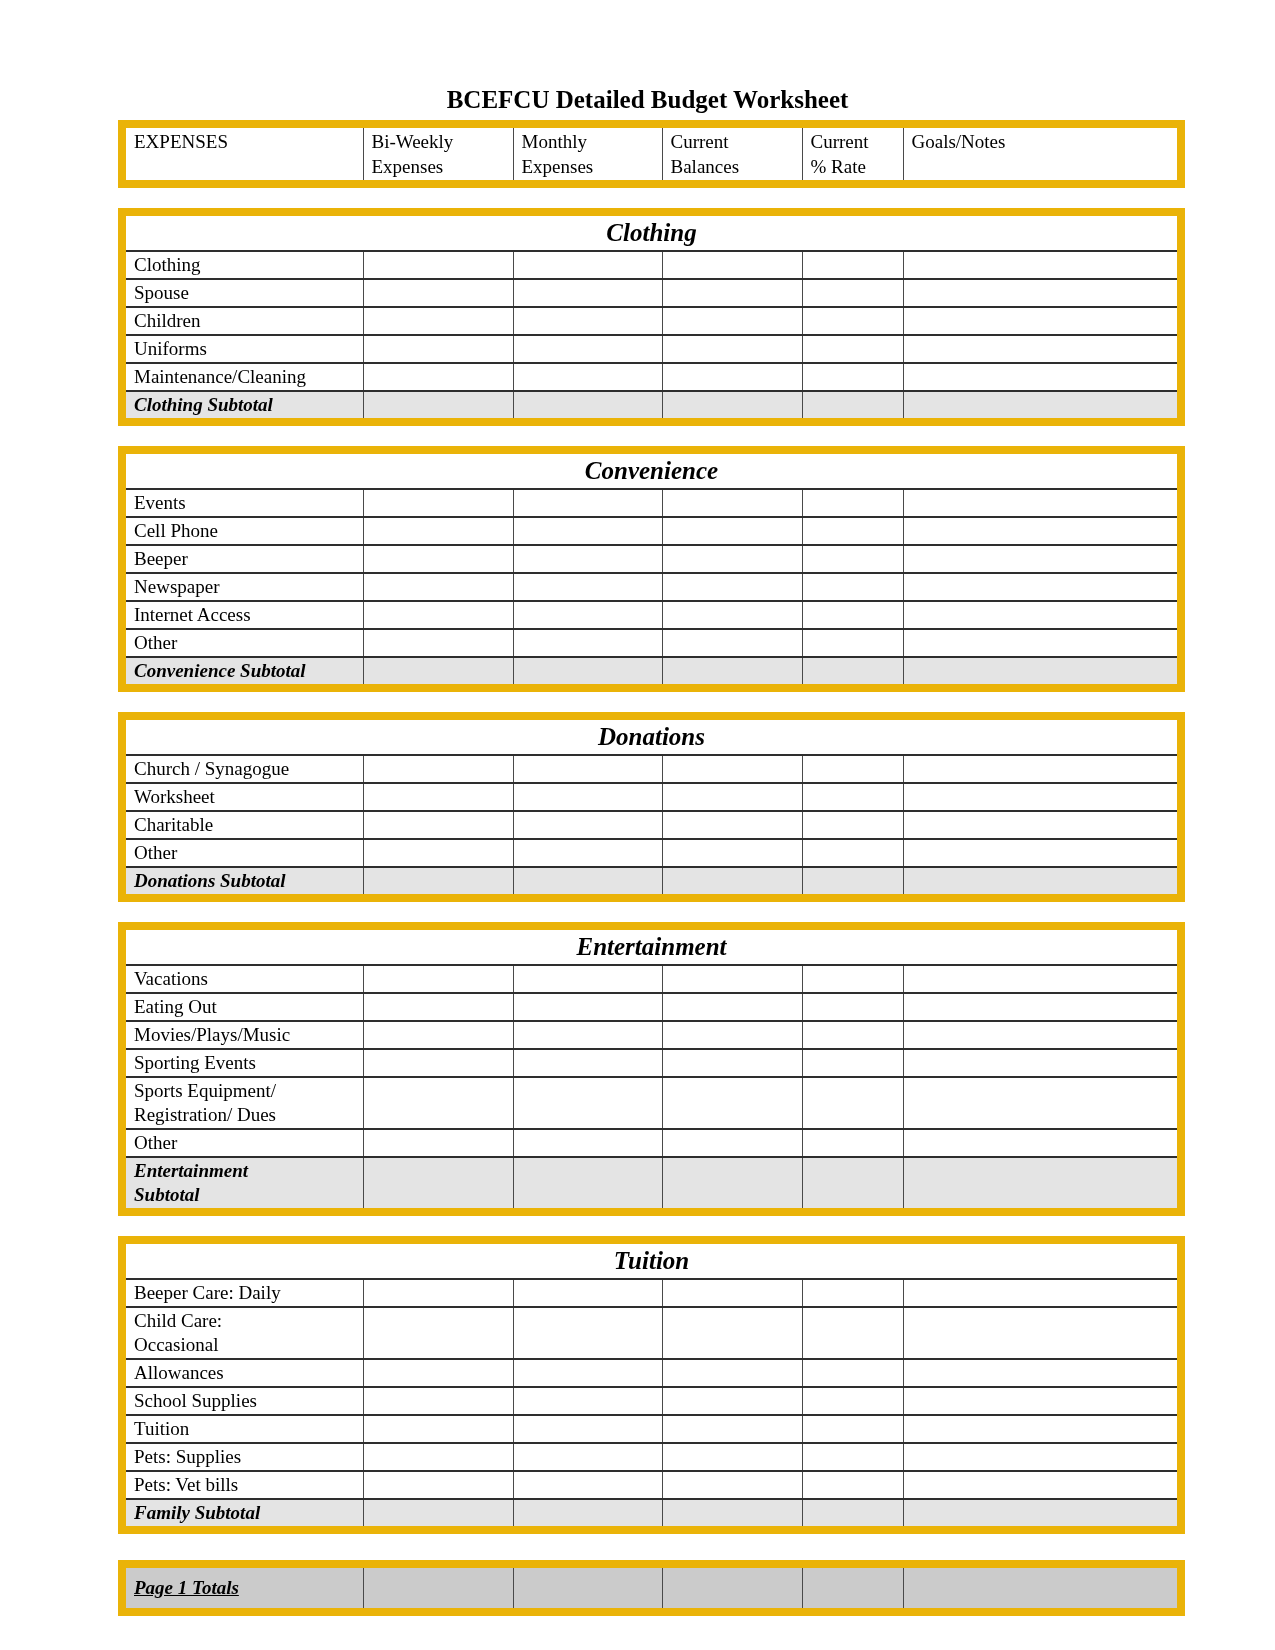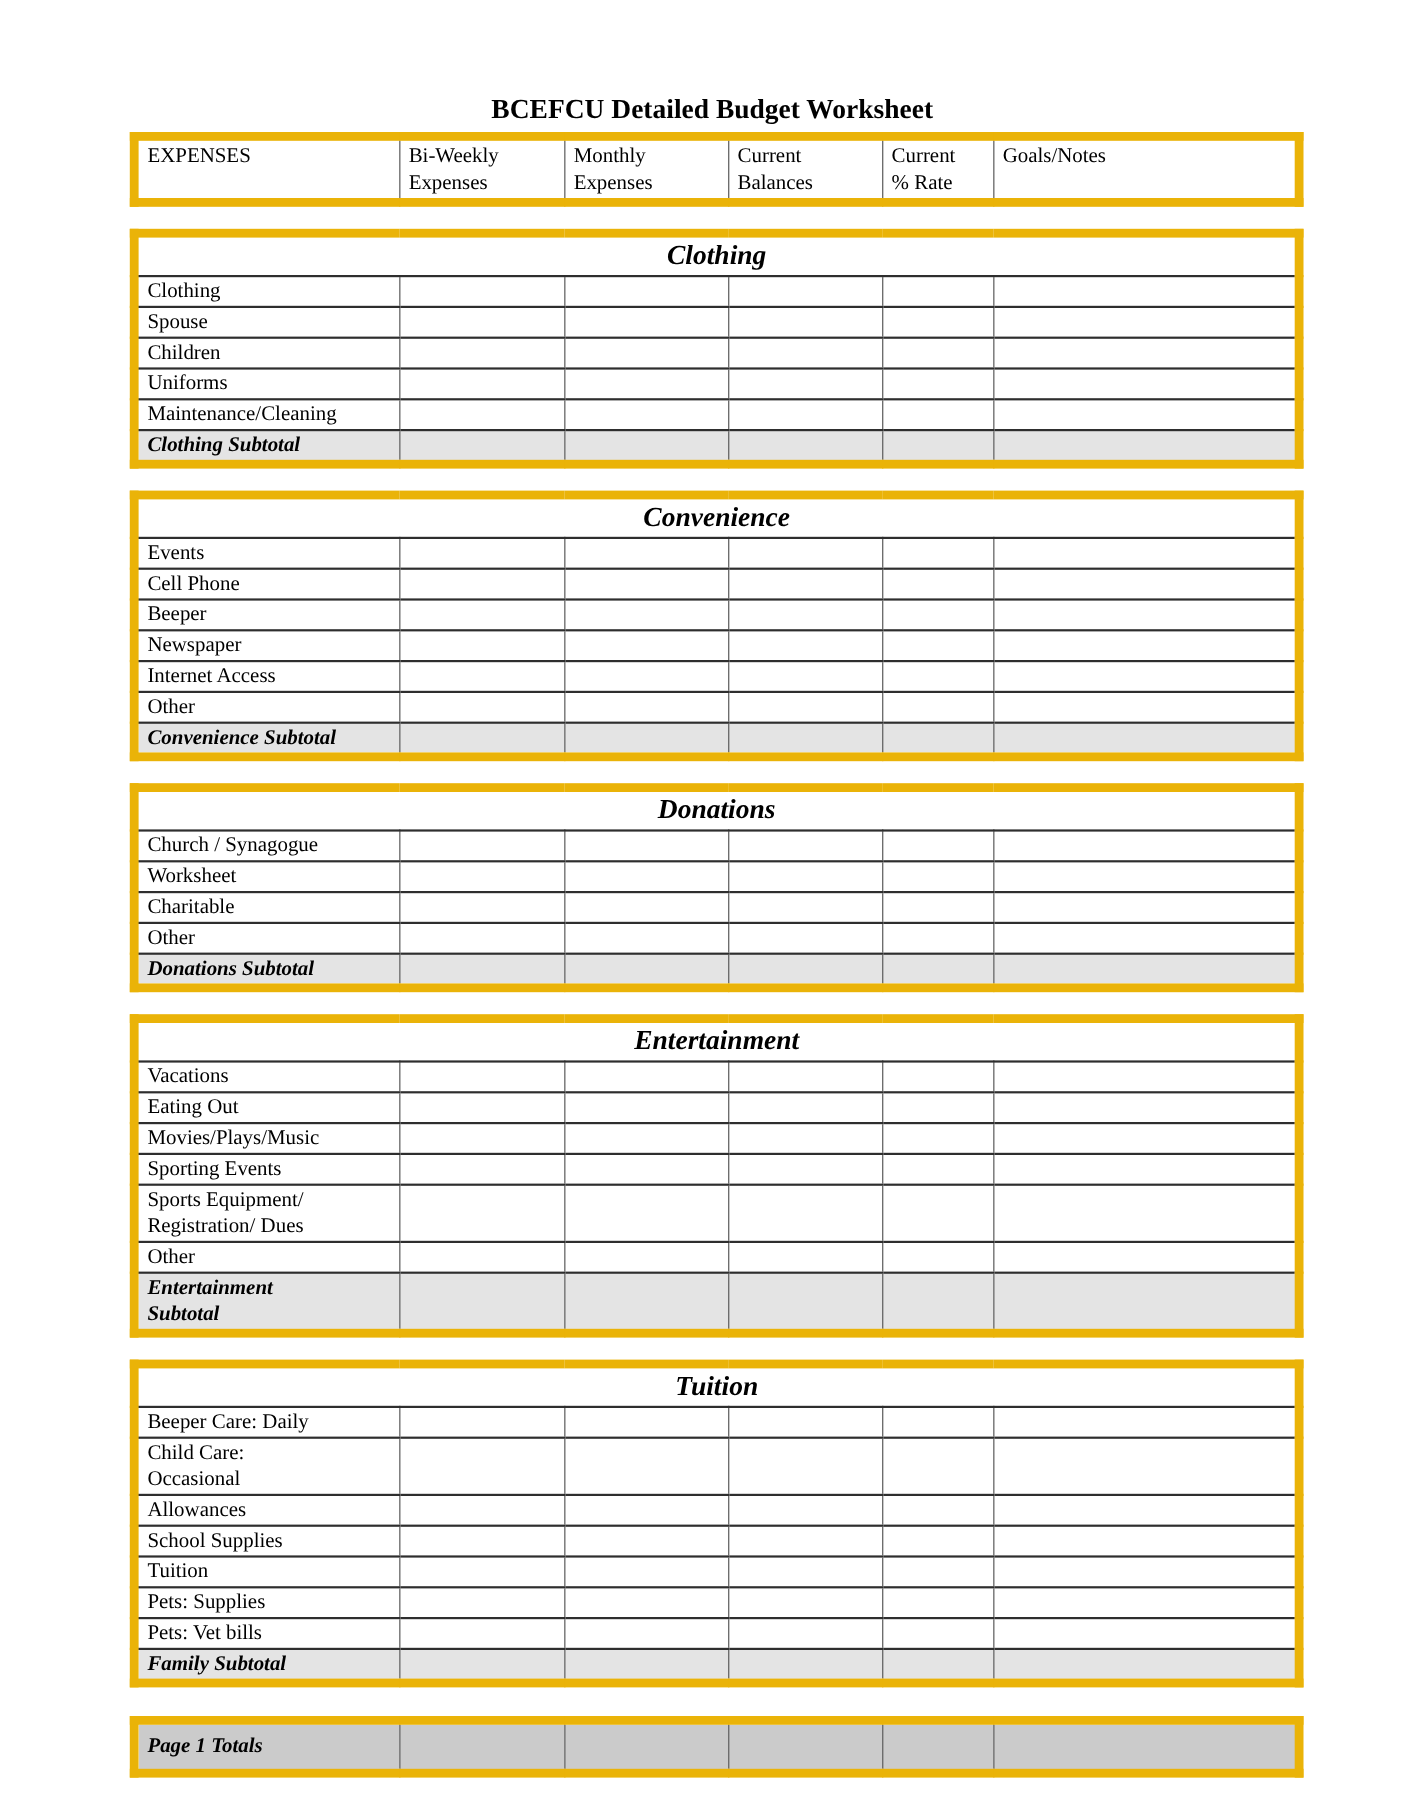--- a/index.html
+++ b/index.html
@@ -66,21 +66,21 @@
     font-weight: bold;
     font-style: italic;
     font-size: 25px;
     height: 32px;
     line-height: 32px;
   }
   td.lbl { white-space: pre-line; }
   tr.sub td { background: var(--subtotal-bg, #e4e4e4); }
   td.sub-lbl { font-weight: bold; font-style: italic; }
   
-  table.totals-table { margin-top: 26px; }
+  table.totals-table { margin-top: 26px; text-decoration: underline; }
   table.totals-table td {
     background: var(--totals-bg, #cbcbcb);
     height: 38px;
   }
   td.totals-lbl {
     font-weight: bold;
     font-style: italic;
     font-size: 25px;
   }
 </style>

